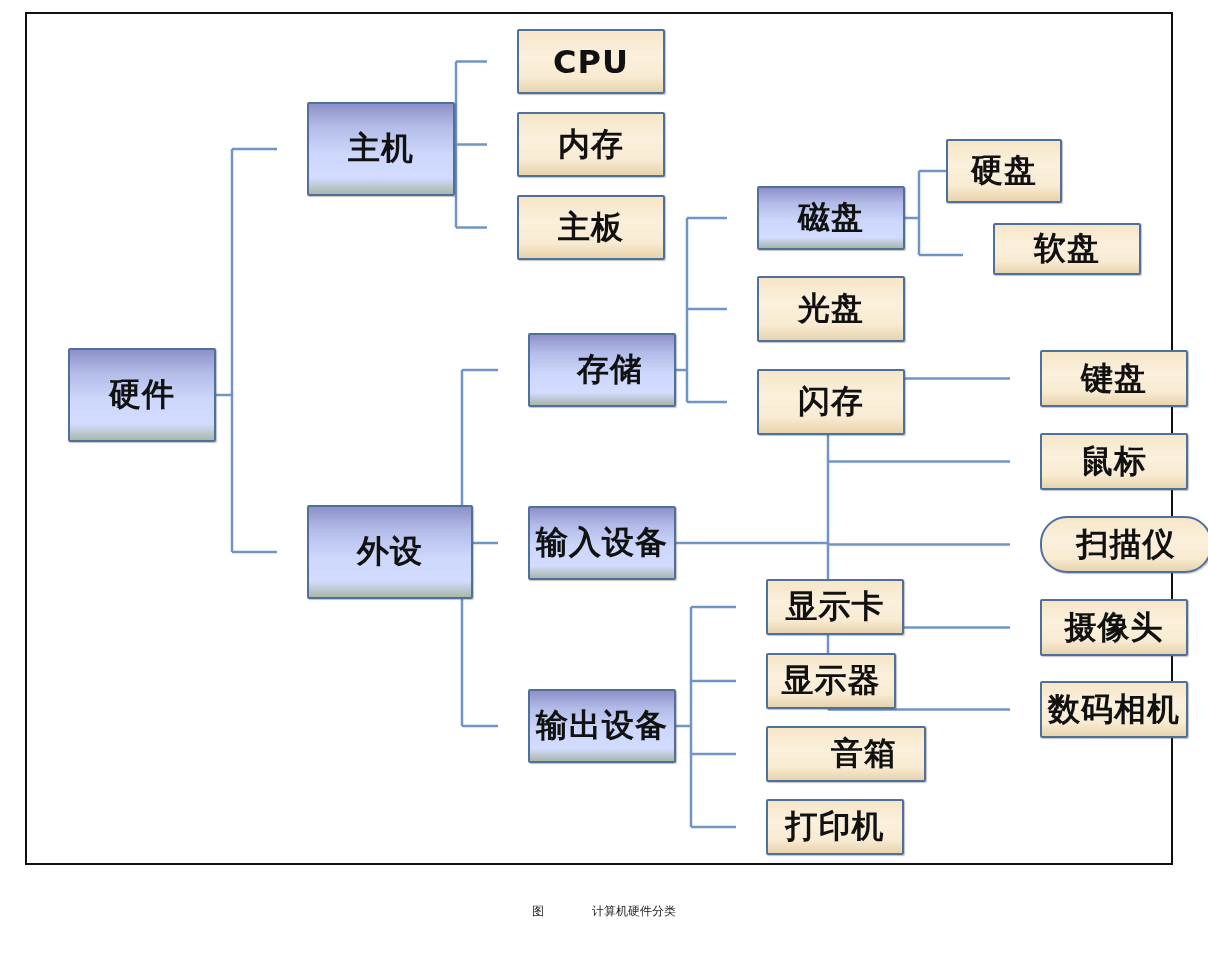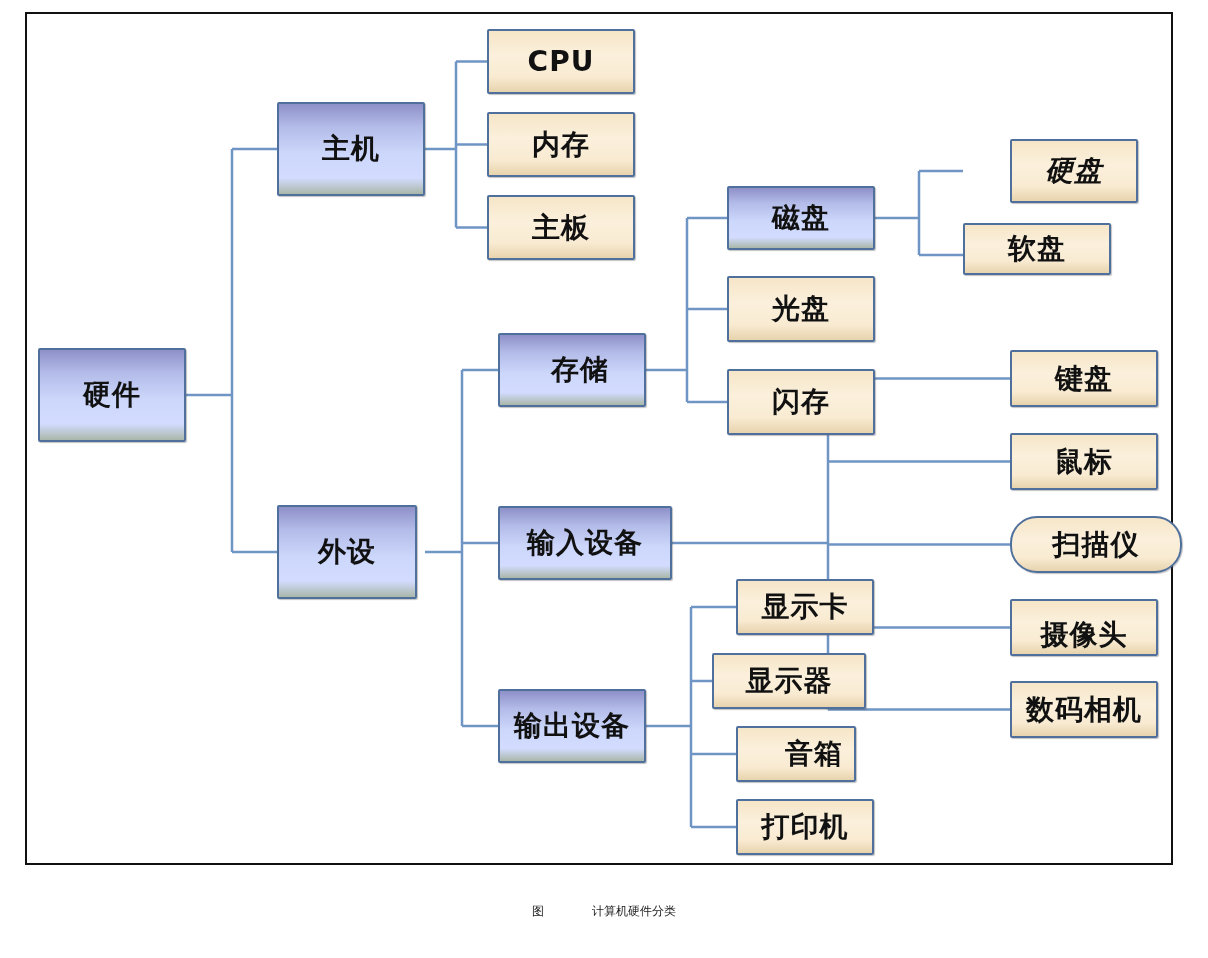--- a/index.html
+++ b/index.html
@@ -3,22 +3,22 @@
   <meta charset="utf-8">
   <style>
     html, body { margin: 0; padding: 0; background: #ffffff; }
     body { width: 1208px; height: 958px; position: relative; overflow: hidden;
            font-family: "DejaVu Sans", sans-serif; }
     #frame { position: absolute; left: 25px; top: 12px; width: 1148px; height: 853px;
              border: 2px solid #111; box-sizing: border-box; }
     #lines { position: absolute; left: 0; top: 0; width: 1208px; height: 958px; }
     .node { position: absolute; box-sizing: border-box; border: 2px solid #4f6f9c;
             border-radius: 2px; display: flex; align-items: center; justify-content: center;
-            font-weight: bold; color: #111; font-size: 28px; letter-spacing: 1px;
-            box-shadow: 1px 1px 1px rgba(80,80,80,0.35); }
+            font-weight: bold; color: #111; font-size: 32px; letter-spacing: 1px;
+            box-shadow: 1px 1px 1px rgba(80,80,80,0.35); margin-left: 30px; }
     .node.blue { background: linear-gradient(to bottom, #8e90c8 0%, #b3bbe8 25%, #ccd7fb 55%, #d3dcff 82%, #a9b7a9 100%); }
     .node.tan { background: linear-gradient(to bottom, #f6e6c8 0%, #fbf0dc 40%, #f9ebd2 75%, #e7d3ad 100%); }
     #caption { position: absolute; left: 0; top: 903px; width: 1208px; text-align: center;
                font-family: "DejaVu Serif", serif; font-size: 12px; color: #222; }
     #caption .gap { display: inline-block; width: 48px; }
   </style>
 </head>
 <body>
 
 <div id="frame"></div>
@@ -62,84 +62,84 @@
     <path d="M691 827 H736" fill="none" stroke="#6f95c4" stroke-width="2.5"></path>
   </svg>
 
 <div class="node blue" style="left:38px; top:348px; width:148px; height:94px;">
   <span>硬件</span>
 </div>
 
 <div class="node blue" style="left:277px; top:102px; width:148px; height:94px;">
   <span>主机</span>
 </div>
-<div class="node blue" style="left:277px; top:505px; width:140px; height:94px;">
+<div class="node blue" style="left:277px; top:505px; width:166px; height:94px;">
   <span>外设</span>
 </div>
 
 <div class="node tan" style="left:487px; top:29px; width:148px; height:65px;">
   <span>CPU</span>
 </div>
 <div class="node tan" style="left:487px; top:112px; width:148px; height:65px;">
   <span>内存</span>
 </div>
 <div class="node tan" style="left:487px; top:195px; width:148px; height:65px;">
   <span>主板</span>
 </div>
 
 <div class="node blue" style="left:498px; top:333px; width:148px; height:74px;padding-left:16px;">
   <span>存储</span>
 </div>
-<div class="node blue" style="left:498px; top:506px; width:174px; height:74px;align-items:center;">
+<div class="node blue" style="left:498px; top:506px; width:148px; height:74px;align-items:center;">
   <span>输入设备</span>
 </div>
 <div class="node blue" style="left:498px; top:689px; width:148px; height:74px;">
   <span>输出设备</span>
 </div>
 
 <div class="node blue" style="left:727px; top:186px; width:148px; height:64px;">
   <span>磁盘</span>
 </div>
 <div class="node tan" style="left:727px; top:276px; width:148px; height:66px;">
   <span>光盘</span>
 </div>
 <div class="node tan" style="left:727px; top:369px; width:148px; height:66px;">
   <span>闪存</span>
 </div>
 
-<div class="node tan" style="left:1010px; top:139px; width:128px; height:64px;font-style:italic;">
+<div class="node tan" style="left:916px; top:139px; width:116px; height:64px;">
   <span>硬盘</span>
 </div>
 <div class="node tan" style="left:963px; top:223px; width:148px; height:52px;">
   <span>软盘</span>
 </div>
 
 <div class="node tan" style="left:1010px; top:350px; width:148px; height:57px;">
   <span>键盘</span>
 </div>
 <div class="node tan" style="left:1010px; top:433px; width:148px; height:57px;">
   <span>鼠标</span>
 </div>
 <div class="node tan" style="left:1010px; top:516px; width:172px; height:57px;border-radius:27px;">
   <span>扫描仪</span>
 </div>
-<div class="node tan" style="left:1010px; top:599px; width:148px; height:57px;align-items:flex-end;">
+<div class="node tan" style="left:1010px; top:599px; width:148px; height:57px;">
   <span>摄像头</span>
 </div>
 <div class="node tan" style="left:1010px; top:681px; width:148px; height:57px;">
   <span>数码相机</span>
 </div>
 
 <div class="node tan" style="left:736px; top:579px; width:138px; height:56px;">
   <span>显示卡</span>
 </div>
-<div class="node tan" style="left:712px; top:653px; width:154px; height:56px;">
+<div class="node tan" style="left:736px; top:653px; width:130px; height:56px;">
   <span>显示器</span>
 </div>
-<div class="node tan" style="left:736px; top:726px; width:120px; height:56px;padding-left:36px;">
+<div class="node tan" style="left:736px; top:726px; width:160px; height:56px;padding-left:36px;">
   <span>音箱</span>
 </div>
 <div class="node tan" style="left:736px; top:799px; width:138px; height:56px;">
   <span>打印机</span>
 </div>
 
 <div id="caption">
   <span>图</span><span class="gap"></span><span>计算机硬件分类</span>
 </div>
 

